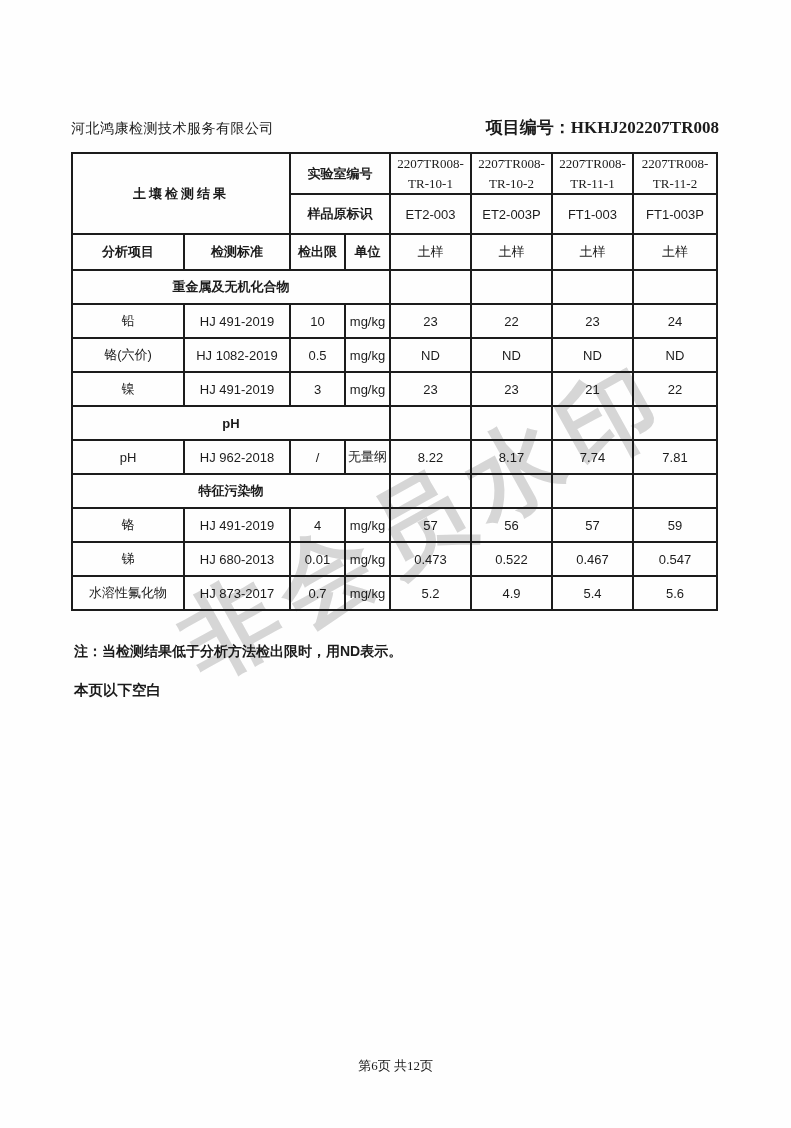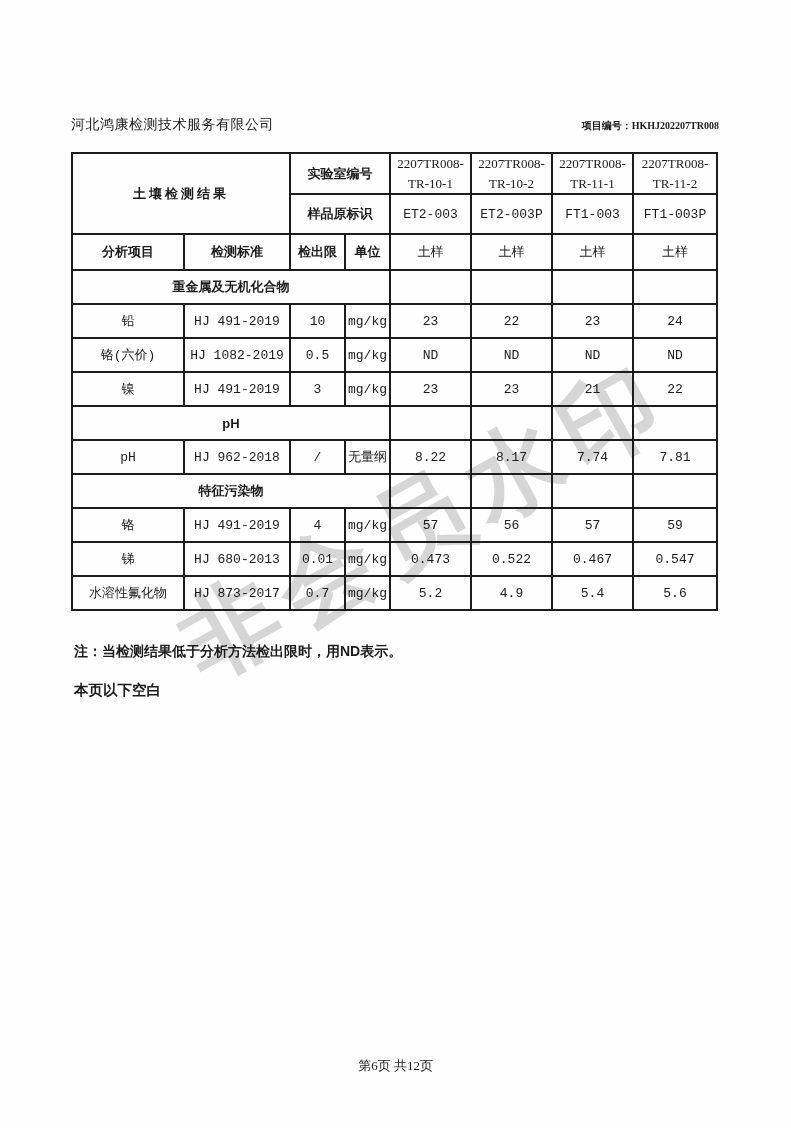--- a/index.html
+++ b/index.html
@@ -34,21 +34,21 @@
     position:absolute;
     left:71px;right:72px;top:116px;
     display:flex;justify-content:space-between;align-items:baseline;
     z-index:2;
   }
   .company{
     font-weight:normal;font-size:14px;letter-spacing:0.5px;
     font-family:"Liberation Sans", sans-serif;
   }
   .project{
-    font-weight:bold;font-size:10px;
+    font-weight:bold;font-size:17px;
     font-family:"Liberation Serif", serif;
   }
 
   
   table.results{
     position:absolute;left:71px;top:152px;z-index:1;
     border-collapse:collapse;table-layout:fixed;
     width:645px;
     background:transparent;
   }
@@ -65,30 +65,30 @@
   .r-data{height:34px;}
   .cell-title{
     font-family:"Liberation Sans", sans-serif;
     font-weight:bold;font-size:23px;letter-spacing:3px;
   }
   .cell-hdr{
     font-family:"Liberation Sans", sans-serif;
     font-weight:bold;font-size:14px;
   }
   .cell-serif{
-    font-family:Liberation Mono, monospace;
+    font-family:Liberation Sans, sans-serif;
     font-size:13px;
   }
   .cell-lab{
     font-family:"Liberation Serif", serif;
     font-size:13px;line-height:1.5;
     white-space:pre-line;
   }
   .cell-item{
-    font-family:Liberation Mono, monospace;
+    font-family:Liberation Sans, sans-serif;
     font-size:14px;
     border-radius:15px;
   }
   .cell-section{
     font-family:"Liberation Sans", sans-serif;
     font-weight:bold;font-size:14px;
     text-align:center;
   }
 
   

